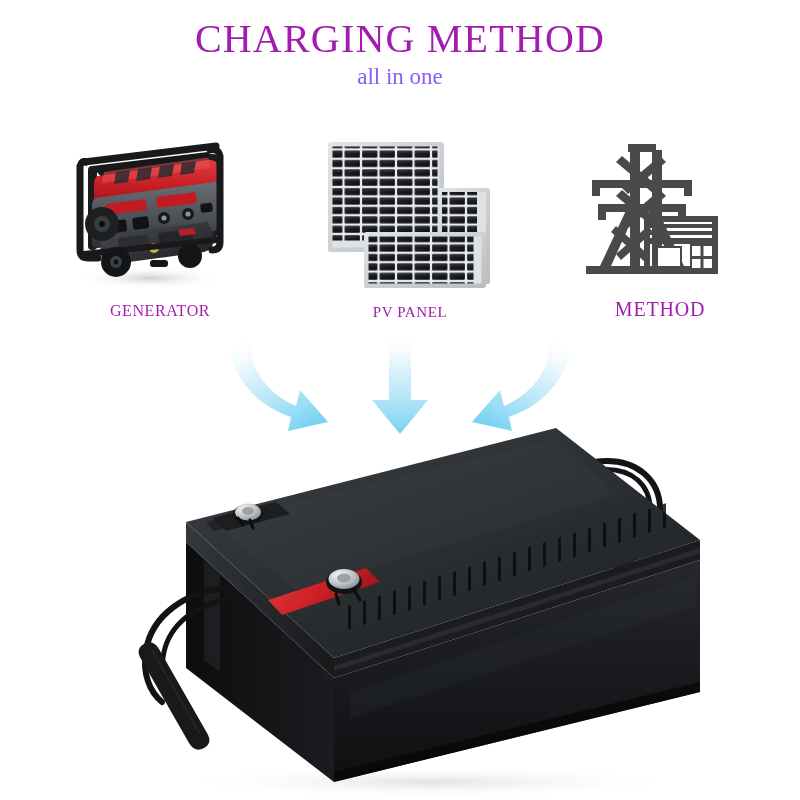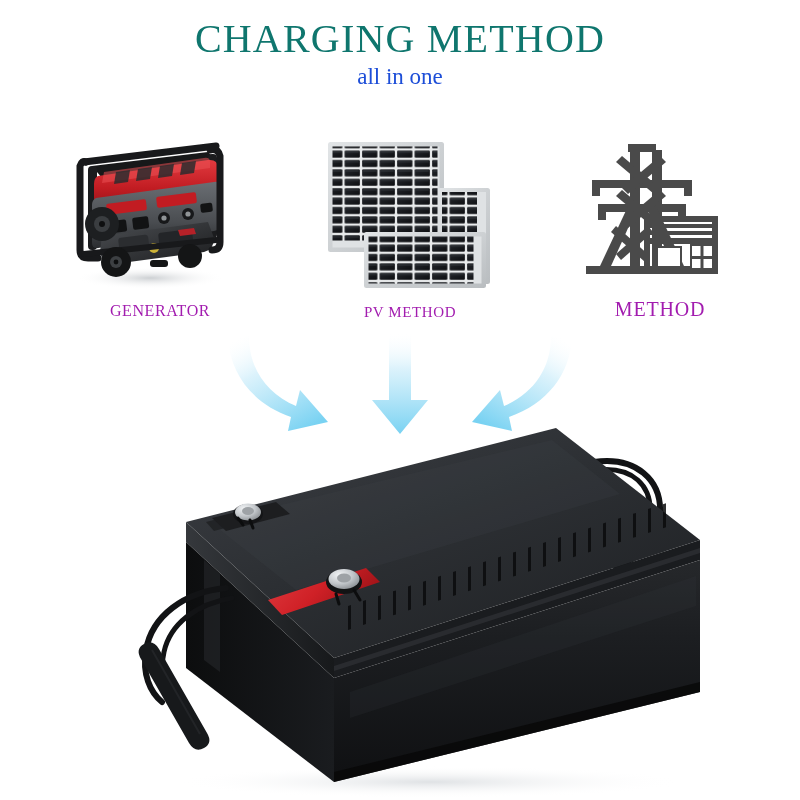--- a/index.html
+++ b/index.html
@@ -28,29 +28,29 @@
     position: absolute;
     top: 18px;
     left: 0;
     width: 800px;
     text-align: center;
   }
   .title {
     font-family: "Liberation Serif", "DejaVu Serif", serif;
     font-size: 40px;
     letter-spacing: 1.2px;
-    color: #0f766e;
+    color: #a21caf;
     line-height: 1.05;
     font-weight: 400;
     white-space: nowrap;
   }
   .subtitle {
     font-family: "Liberation Serif", "DejaVu Serif", serif;
     font-size: 23px;
-    color: #1d4ed8;
+    color: #8b5cf6;
     margin-top: 4px;
     line-height: 1.1;
     font-weight: 400;
   }
 
   
   .src-label {
     position: absolute;
     text-align: center;
     color: #a21caf;
@@ -410,16 +410,16 @@
         <path d="M132 188 C 96 194, 70 214, 64 242 C 59 264, 66 278, 78 288" stroke-width="5" stroke-linecap="round"></path>
       </g>
       <path d="M44 234 q9 -5 15 5 l48 84 q6 10 -3 15 q-9 5 -15 -5 l-48 -84 q-6 -10 3 -15 Z" fill="#17191b"></path>
       <path d="M52 240 l48 84" stroke="#2a2c2f" stroke-width="2" opacity="0.6"></path>
 
       <path d="M234 362 L600 272 L600 282 L234 372 Z" fill="#070708" opacity="0.8"></path>
     </svg>
   </div>
 
   <div class="src-label" id="label-generator">GENERATOR</div>
-  <div class="src-label" id="label-pvpanel">PV METHOD</div>
+  <div class="src-label" id="label-pvpanel">PV PANEL</div>
   <div class="src-label" id="label-utility">METHOD</div>
 
 </div>
 
 </body></html>

